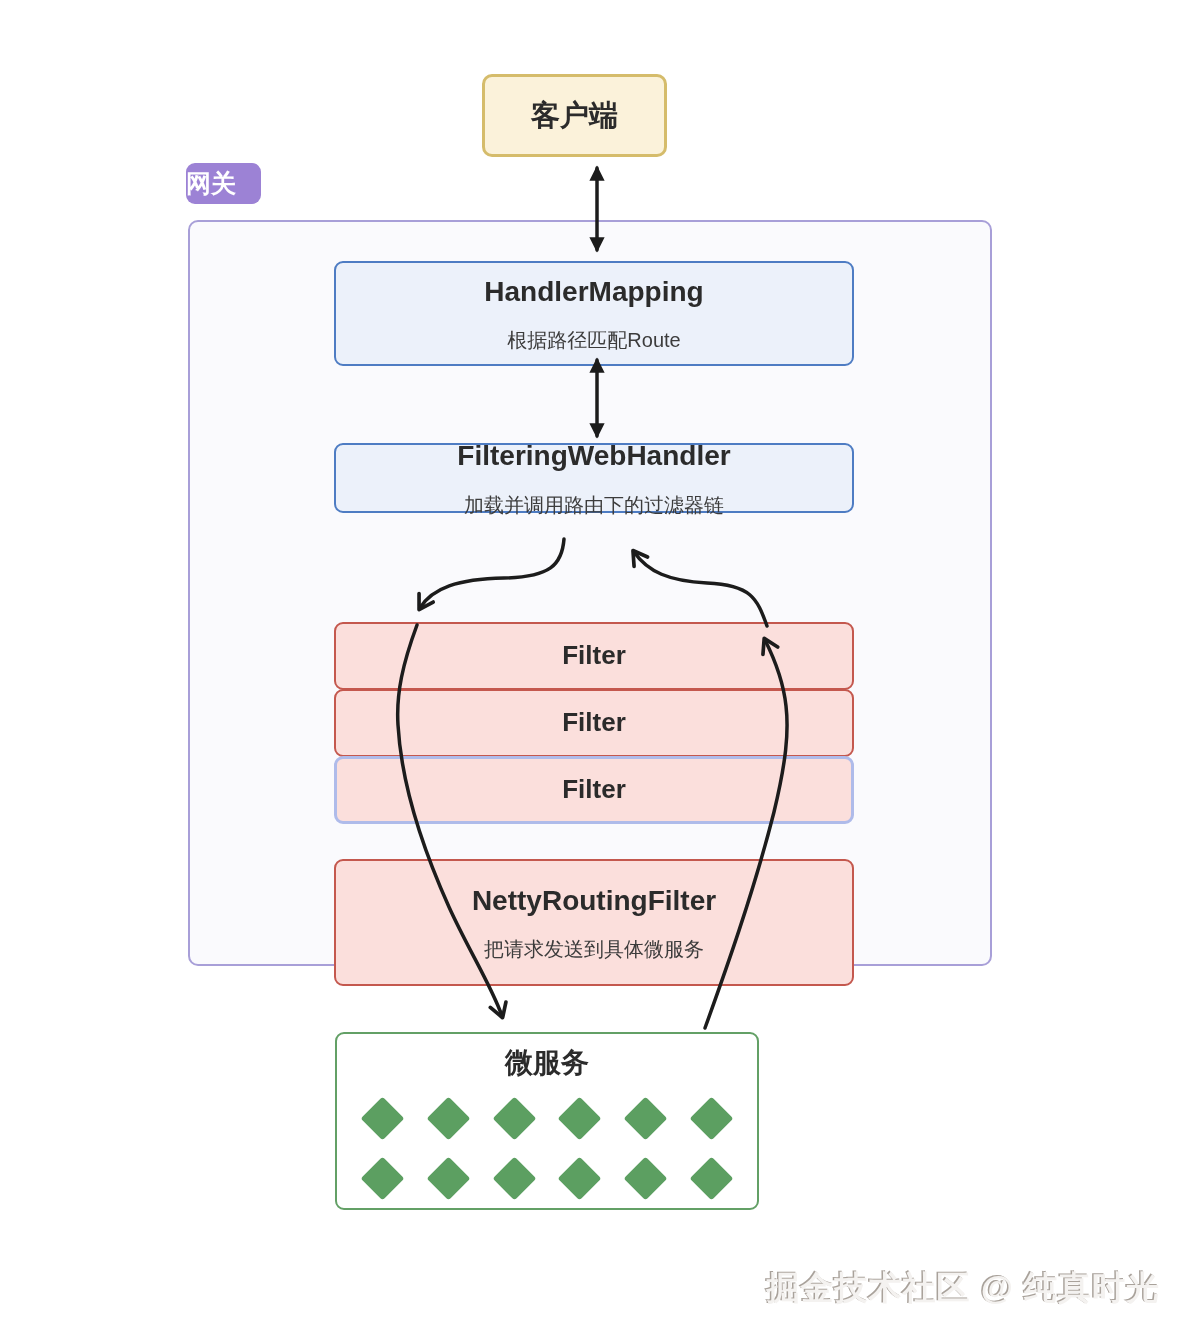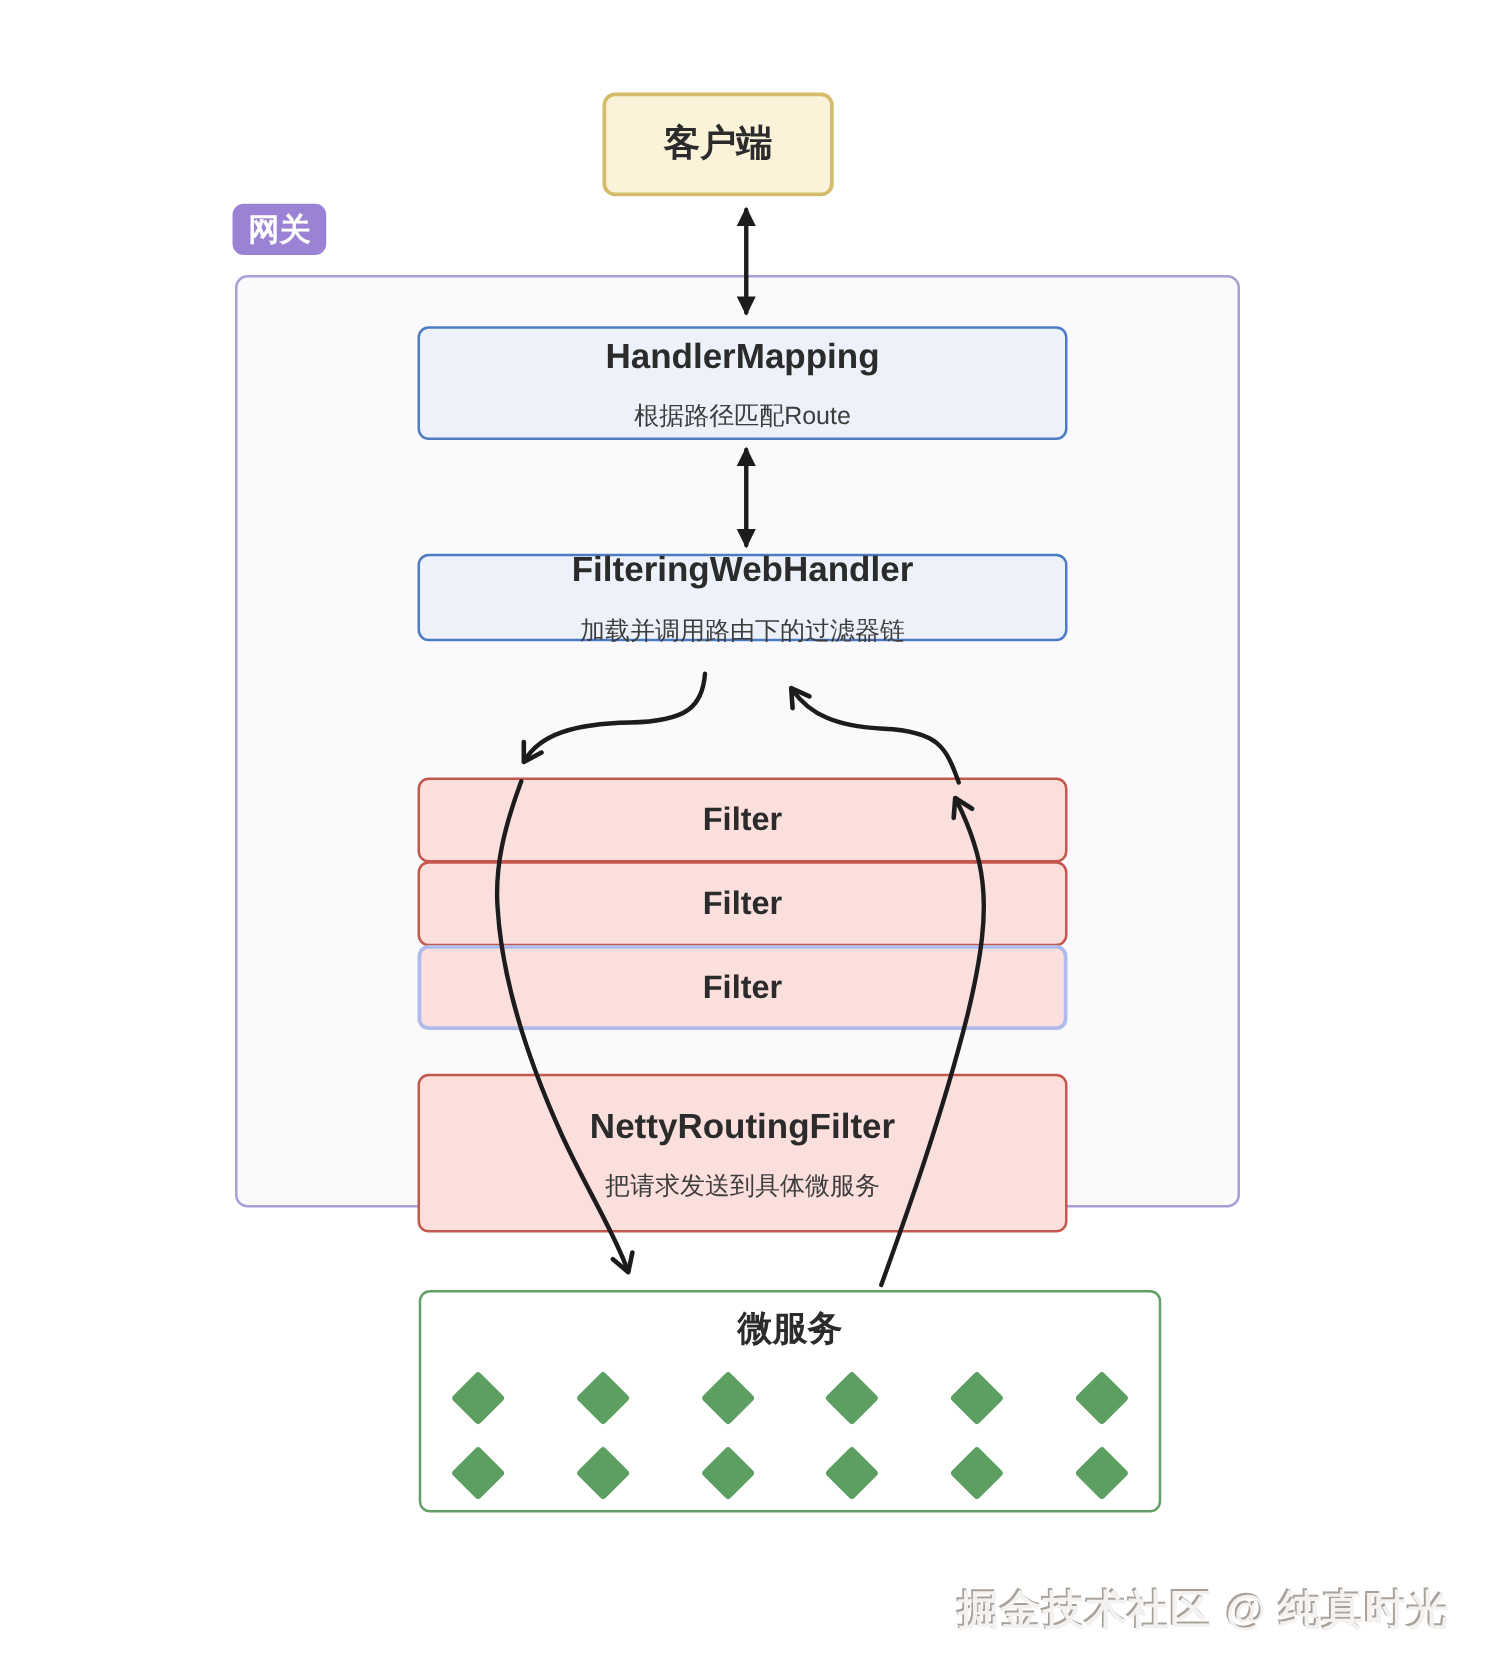--- a/index.html
+++ b/index.html
@@ -44,63 +44,63 @@
     border-radius: 10px;
   }
   .client-box .node-title { font-size: 29px; }
   
   .gateway-tag {
     position: absolute;
     left: 186px; top: 163px; width: 75px; height: 41px;
     box-sizing: border-box;
     background: var(--gateway-tag-bg, #9C82D5);
     border-radius: 9px;
-    display: flex; align-items: center; justify-content: center;
+    display: flex; align-items: center; justify-content: flex-start;
     color: #ffffff;
     font-weight: bold;
     font-size: 25px;
   }
   
   .gateway-container {
     position: absolute;
     left: 188px; top: 220px; width: 804px; height: 746px;
     box-sizing: border-box;
     background: var(--gateway-container-fill, #FAFAFD);
     border: 2px solid var(--gateway-container-border, #A89FD8);
     border-radius: 10px;
   }
   
   .blue-node {
     background: var(--blue-node-fill, #ECF1FA);
     border: 2.5px solid var(--blue-node-border, #4E7CC3);
     border-radius: 9px;
     left: 334px; width: 520px;
   }
-  .handler-mapping { top: 261px; height: 91px; }
+  .handler-mapping { top: 261px; height: 105px; }
   .filtering-web-handler { top: 443px; height: 70px; }
   
   .filter-node {
     background: var(--filter-fill, #FBDFDC);
     border: 2.5px solid var(--filter-border, #C4584E);
     border-radius: 9px;
     left: 334px; width: 520px;
   }
   .filter-node .node-title { font-size: 26px; }
   .filter-1 { top: 622px; height: 68px; }
   .filter-2 { top: 689px; height: 68px; }
   .filter-3 {
     top: 756px; height: 68px;
     border: 3px solid var(--filter-highlight-border, #AFBBEA);
   }
   .netty-routing-filter { top: 859px; height: 127px; }
   .netty-routing-filter .node-title { font-size: 28px; }
   
   .services-box {
     position: absolute;
-    left: 335px; top: 1032px; width: 594px; height: 178px;
+    left: 335px; top: 1032px; width: 424px; height: 178px;
     box-sizing: border-box;
     background: var(--services-fill, #ffffff);
     border: 2.5px solid var(--services-border, #63A066);
     border-radius: 9px;
     display: flex;
     flex-direction: column;
     align-items: stretch;
   }
   .services-title {
     text-align: center;

